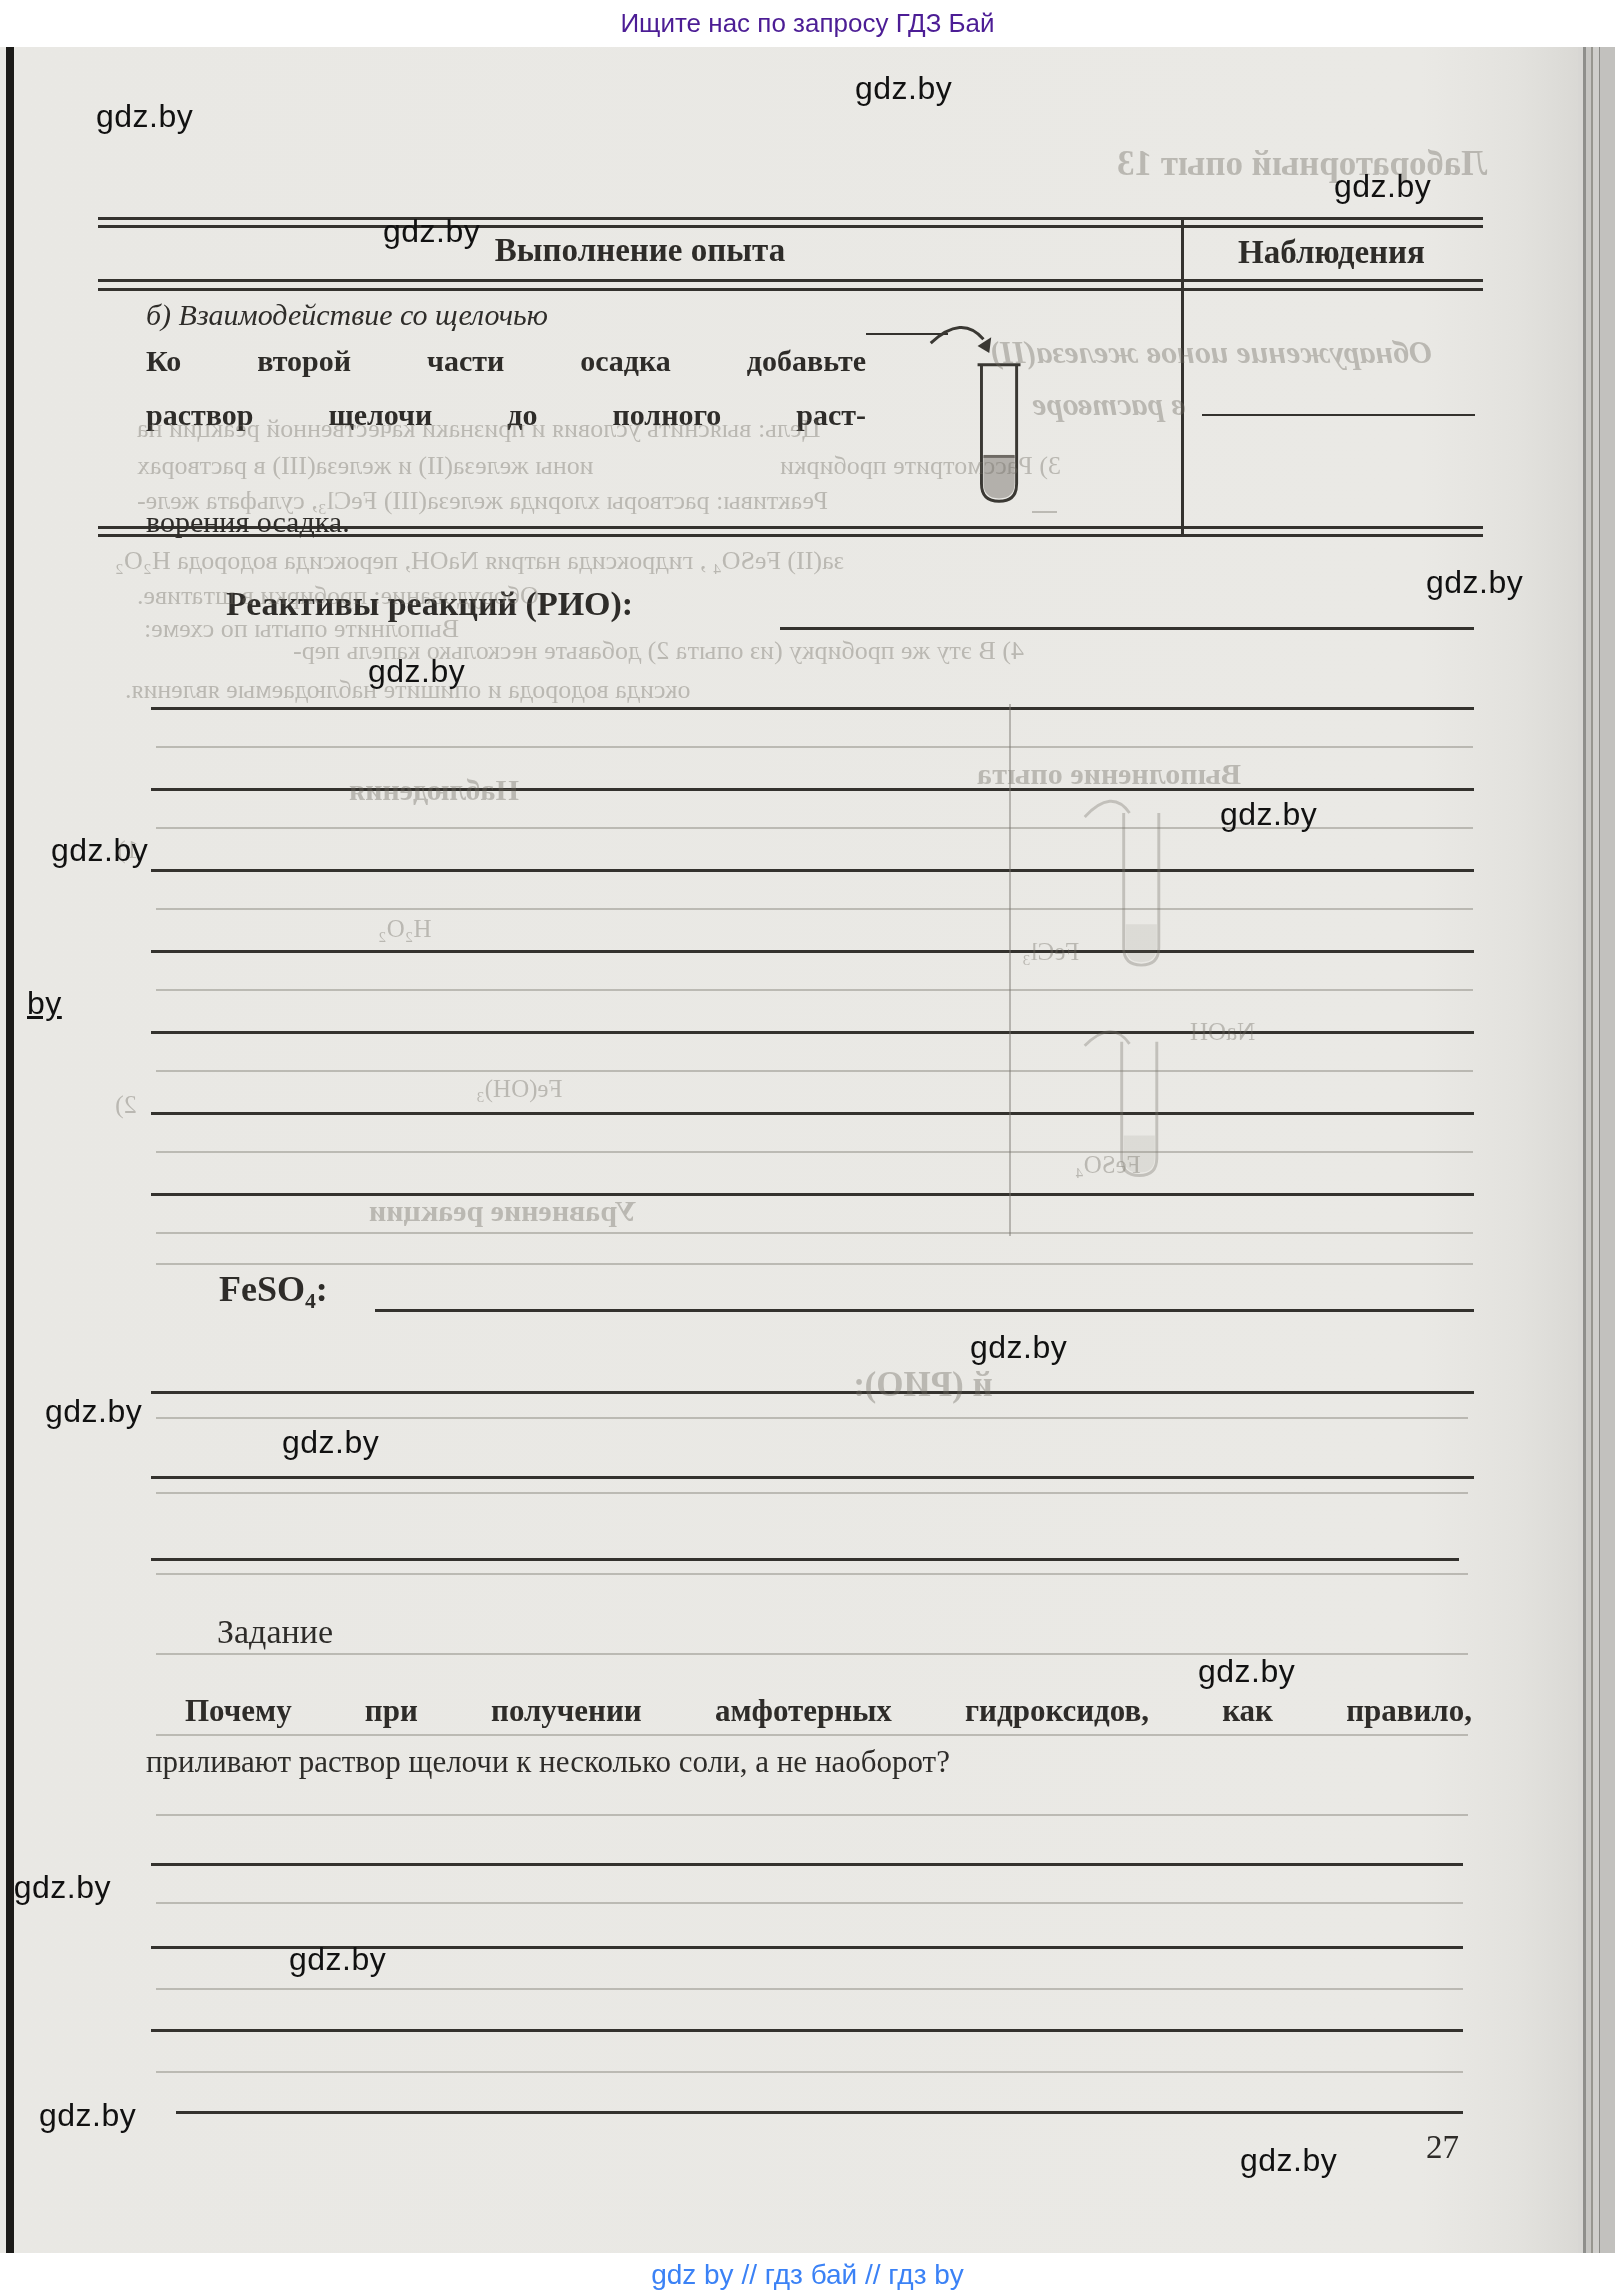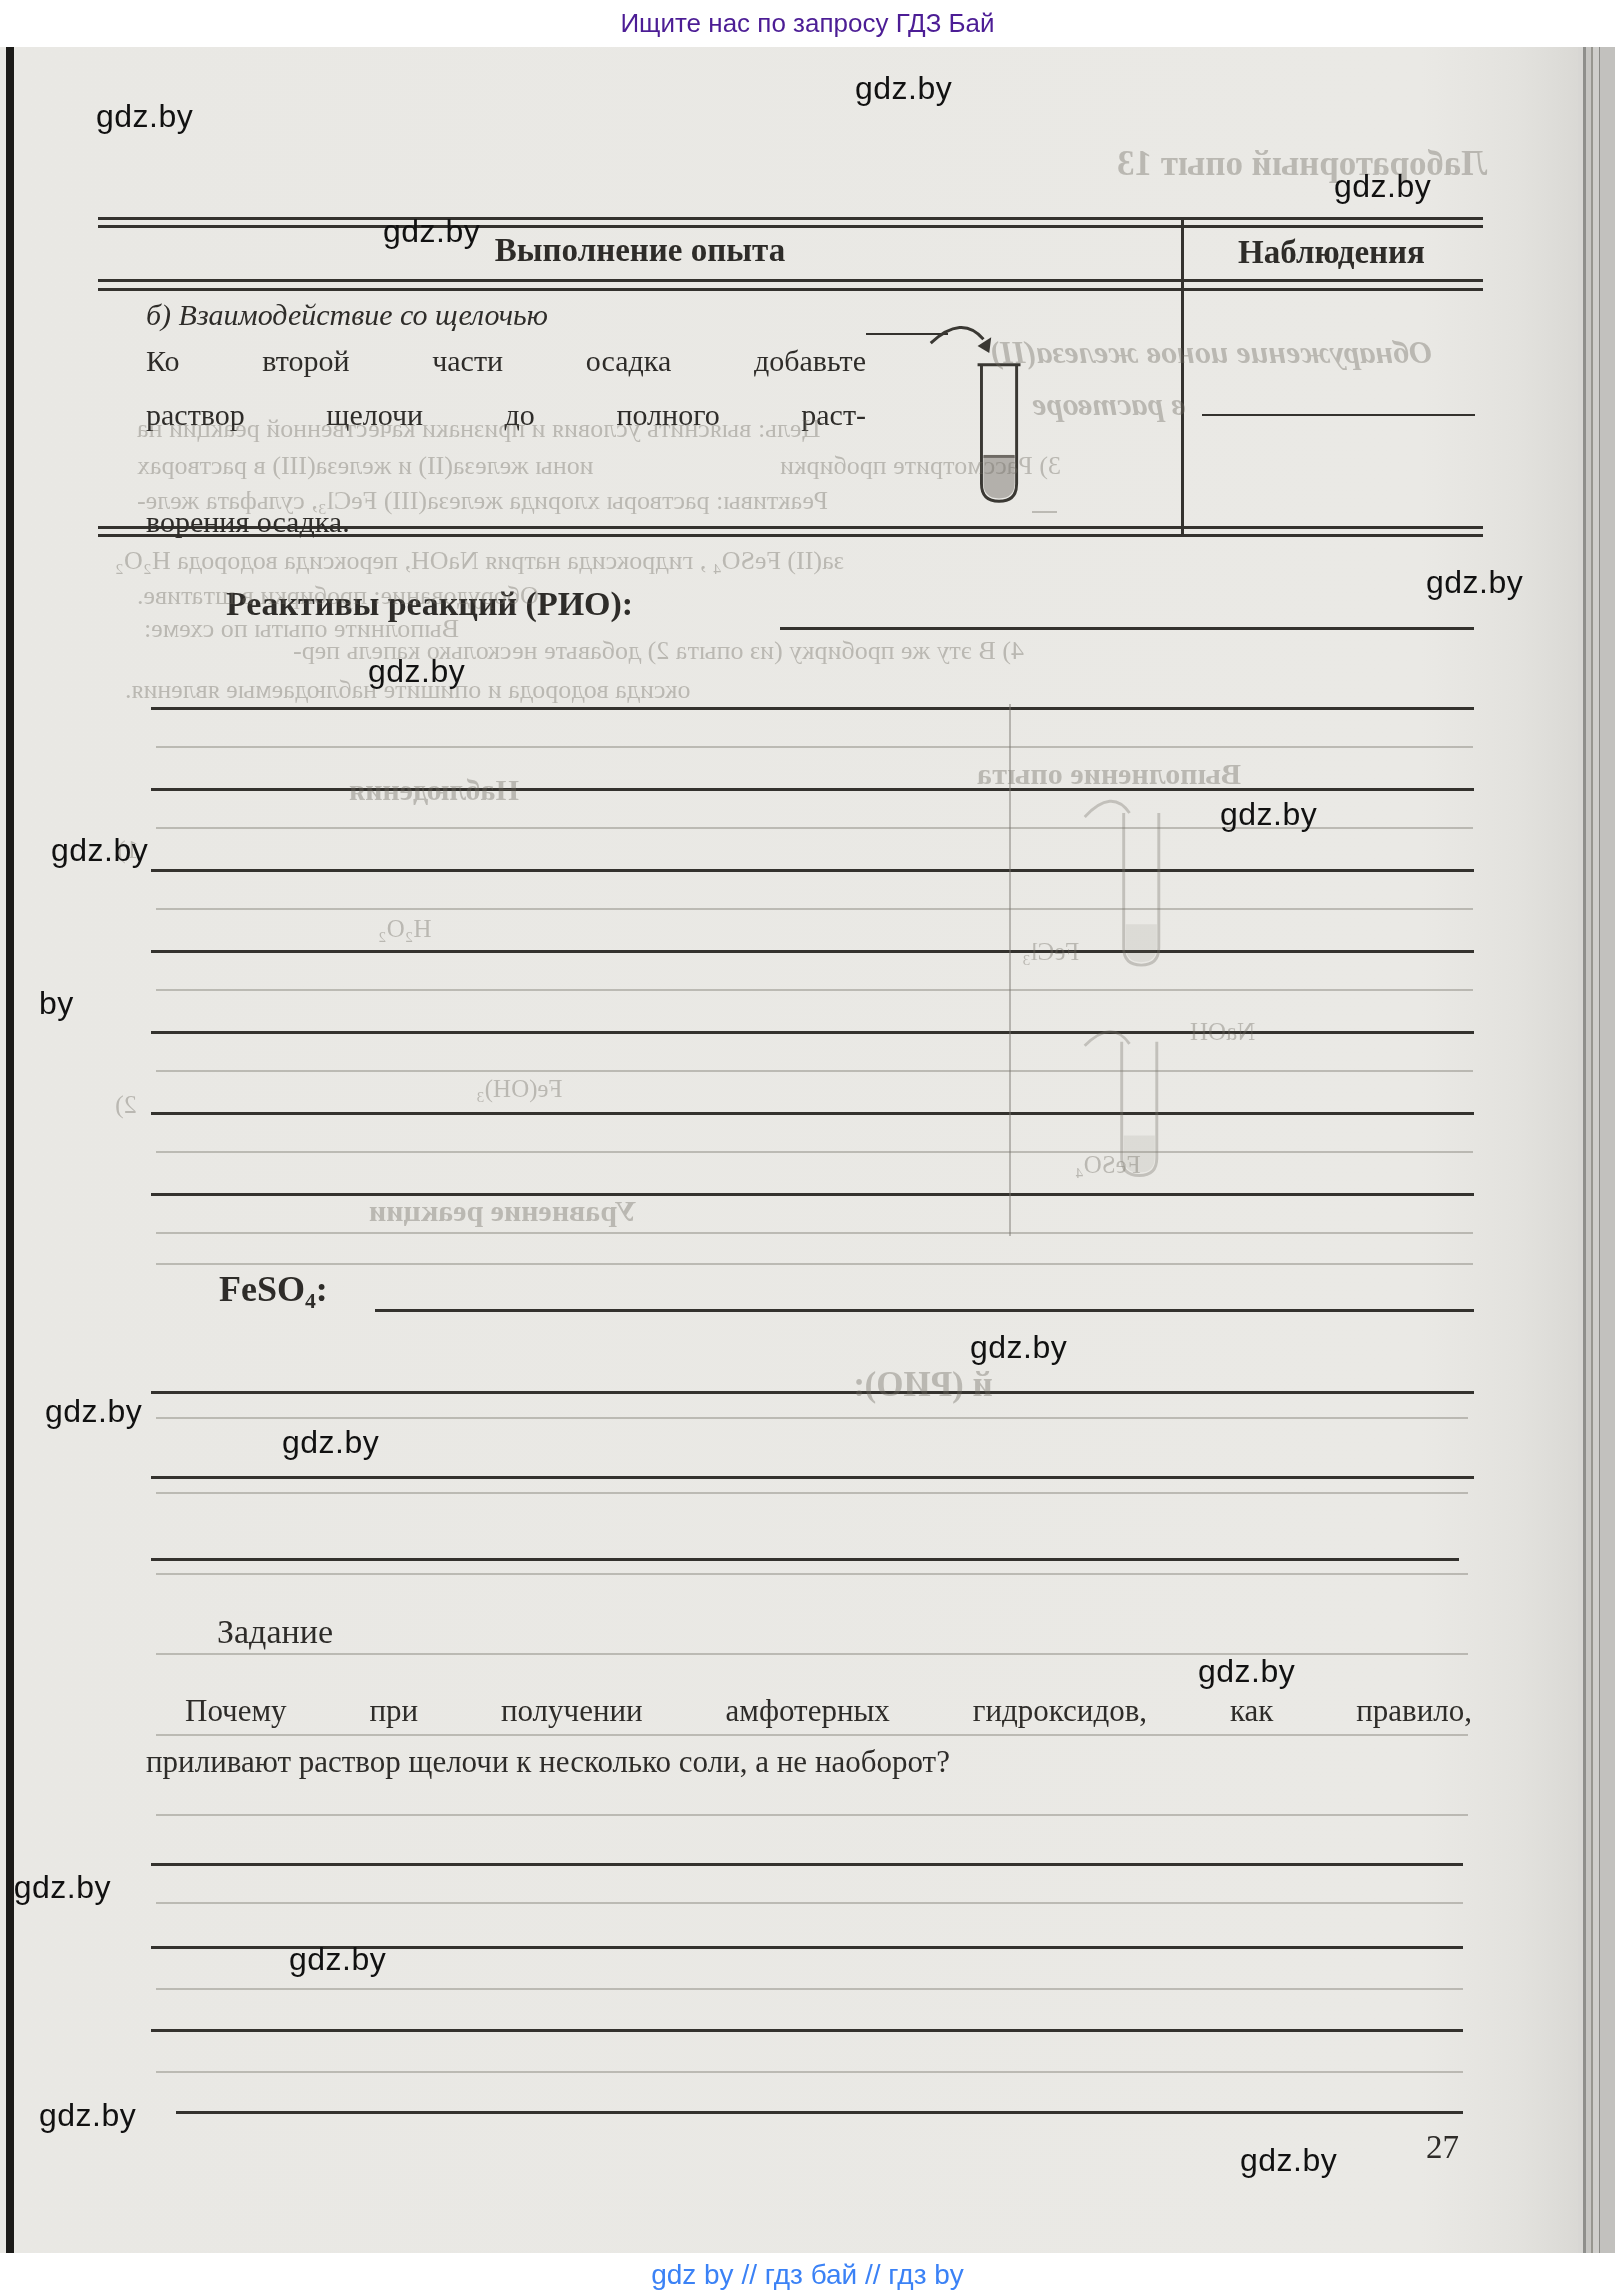--- a/index.html
+++ b/index.html
@@ -14,21 +14,21 @@
         background:repeating-linear-gradient(90deg,#d8d7d4 0 4.9px,#8f8f8c 4.9px 7.8px,#c6c5c2 7.8px 12.7px,#97968f 12.7px 14.6px,#cfcecb 14.6px 20.5px,#8a8a86 20.5px 22.4px,#c2c1be 22.4px 37px);}
   .ln{position:absolute;background:#34322e;height:2.9px;}
   .fln{position:absolute;background:rgba(125,121,112,.42);height:2px;}
   .vln{position:absolute;background:#34322e;width:2.9px;}
   .fvln{position:absolute;background:rgba(120,116,108,.45);width:2px;}
   .ink{color:#2e2c29;}
   .bleed{position:absolute;color:#6f6b62;opacity:.38;transform:scaleX(-1);
          font-family:"Liberation Serif",serif;white-space:nowrap;}
   .wm{position:absolute;color:#111111;font-family:"Liberation Sans",sans-serif;
       font-size:32px;white-space:nowrap;letter-spacing:0.5px;}
-  .jus{text-align:justify;text-align-last:justify;}
+  .jus{text-align:justify;text-align-last:justify;font-weight:bold;}
   .greenbar{left:0;top:0;width:1615px;height:47px;background:#ffffff;}
   .whitefoot{left:0;top:2253px;width:1615px;height:42px;background:#ffffff;}
 </style>
 </head>
 <body>
 
 <div class="abs greenbar"></div>
 <div class="abs san" style="left:0;right:0;top:7.8px;text-align:center;font-size:26px;color:#4c1d95;">Ищите нас по запросу ГДЗ Бай</div>
 
 <div class="abs paper"></div>
@@ -149,21 +149,21 @@
 </svg>
 
 <span class="wm" style="left:855px;top:70px;">gdz.by</span>
 <span class="wm" style="left:96px;top:98px;">gdz.by</span>
 <span class="wm" style="left:1334px;top:168px;">gdz.by</span>
 <span class="wm" style="left:383px;top:213px;">gdz.by</span>
 <span class="wm" style="left:1426px;top:564px;">gdz.by</span>
 <span class="wm" style="left:368px;top:653px;">gdz.by</span>
 <span class="wm" style="left:1220px;top:796px;">gdz.by</span>
 <span class="wm" style="left:51px;top:832px;">gdz.by</span>
-<span class="wm" style="left:39px;top:985px;">by</span>
+<span class="wm" style="left:27px;top:985px;text-decoration:underline;">by</span>
 <span class="wm" style="left:970px;top:1329px;">gdz.by</span>
 <span class="wm" style="left:45px;top:1393px;">gdz.by</span>
 <span class="wm" style="left:282px;top:1424px;">gdz.by</span>
 <span class="wm" style="left:1198px;top:1653px;">gdz.by</span>
 <span class="wm" style="left:13.7px;top:1869px;">gdz.by</span>
 <span class="wm" style="left:289px;top:1941px;">gdz.by</span>
 <span class="wm" style="left:39px;top:2097px;">gdz.by</span>
 <span class="wm" style="left:1240px;top:2142px;">gdz.by</span>
 
 <div class="abs whitefoot"></div>

